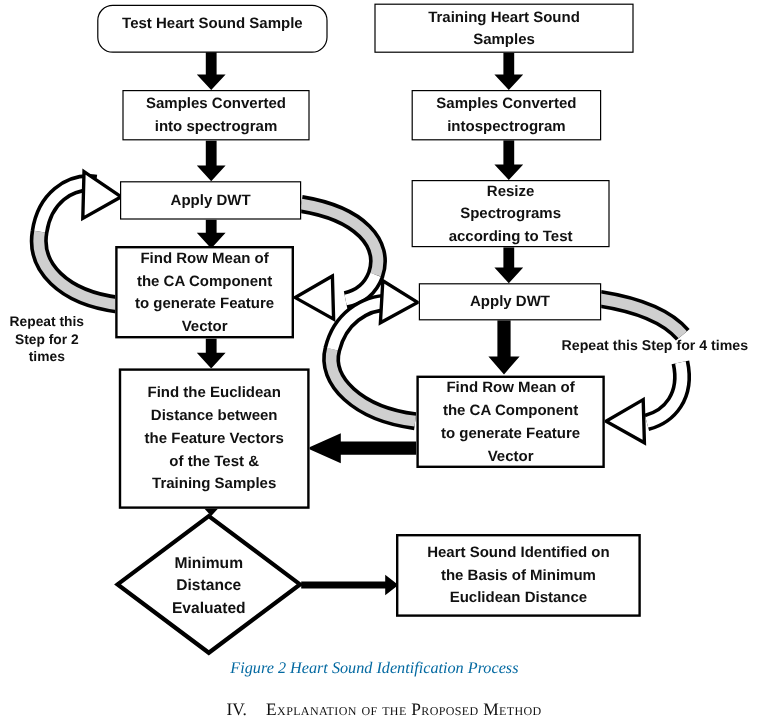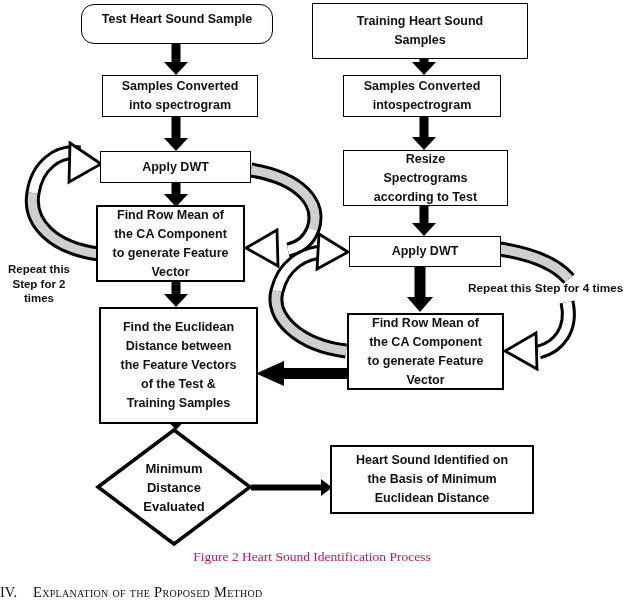--- a/index.html
+++ b/index.html
@@ -8,36 +8,36 @@
   #arrows{position:absolute;left:0;top:0;z-index:1;}
   .node{position:absolute;z-index:2;background:#ffffff;border:1.6px solid #000;
         display:flex;align-items:center;justify-content:center;text-align:center;
         font-weight:bold;font-size:12.5px;line-height:19px;color:#111111;
         white-space:pre-line;box-sizing:border-box;}
   .thick{border-width:2.5px;}
   .top-align{align-items:flex-start;padding-top:5px;border-radius:13px;}
   .floatlabel{position:absolute;z-index:3;font-weight:bold;color:#111111;text-align:center;
         white-space:pre-line;font-size:11.5px;line-height:14.5px;}
   #n-test{left:81px;top:4px;width:192px;height:40px;}
-  #n-training{left:312px;top:3px;width:216px;height:56px;}
+  #n-training{left:312px;top:3px;width:216px;height:41px;}
   #n-convert-test{left:102px;top:75px;width:156px;height:42px;}
   #n-convert-training{left:343px;top:75px;width:158px;height:42px;}
   #n-dwt-test{left:100px;top:151px;width:151px;height:32px;}
   #n-resize{left:343px;top:150px;width:165px;height:56px;}
   #n-dwt-training{left:349px;top:236px;width:152px;height:31px;}
   #n-rowmean-test{left:96px;top:205px;width:149px;height:77px;}
   #n-rowmean-training{left:347px;top:313px;width:157px;height:77px;}
   #n-euclid{left:99px;top:307px;width:159px;height:117px;border-width:2.2px;}
   #n-result{left:330px;top:445px;width:204px;height:69px;border-width:2px;}
   #n-decision-label{left:119px;top:459px;width:110px;height:57px;border:none;background:transparent;z-index:3;font-size:13px;}
   #lbl-repeat-left{left:0px;top:262px;width:78px;}
   #lbl-repeat-right{left:468px;top:281px;width:176px;text-align:left;white-space:nowrap;font-size:11.8px;}
   #caption{position:absolute;z-index:3;left:0;top:549px;width:624px;text-align:center;
-        font-family:"Liberation Serif",serif;font-size:13.5px;color:#be185d;}
-  #heading{position:absolute;z-index:3;left:0;top:584px;width:640px;text-align:left;
+        font-family:"Liberation Serif",serif;font-size:13.5px;color:#0369a1;font-style:italic;}
+  #heading{position:absolute;z-index:3;left:0;top:584px;width:640px;text-align:center;
         font-family:"Liberation Serif",serif;font-size:14.5px;color:#111111;}
   #heading .sc{font-variant:small-caps;margin-left:16px;letter-spacing:0.3px;}
 </style>
 </head>
 <body>
 
 <div id="page">
 
   <svg id="arrows" width="640" height="605" viewBox="0 0 640 605">
 

